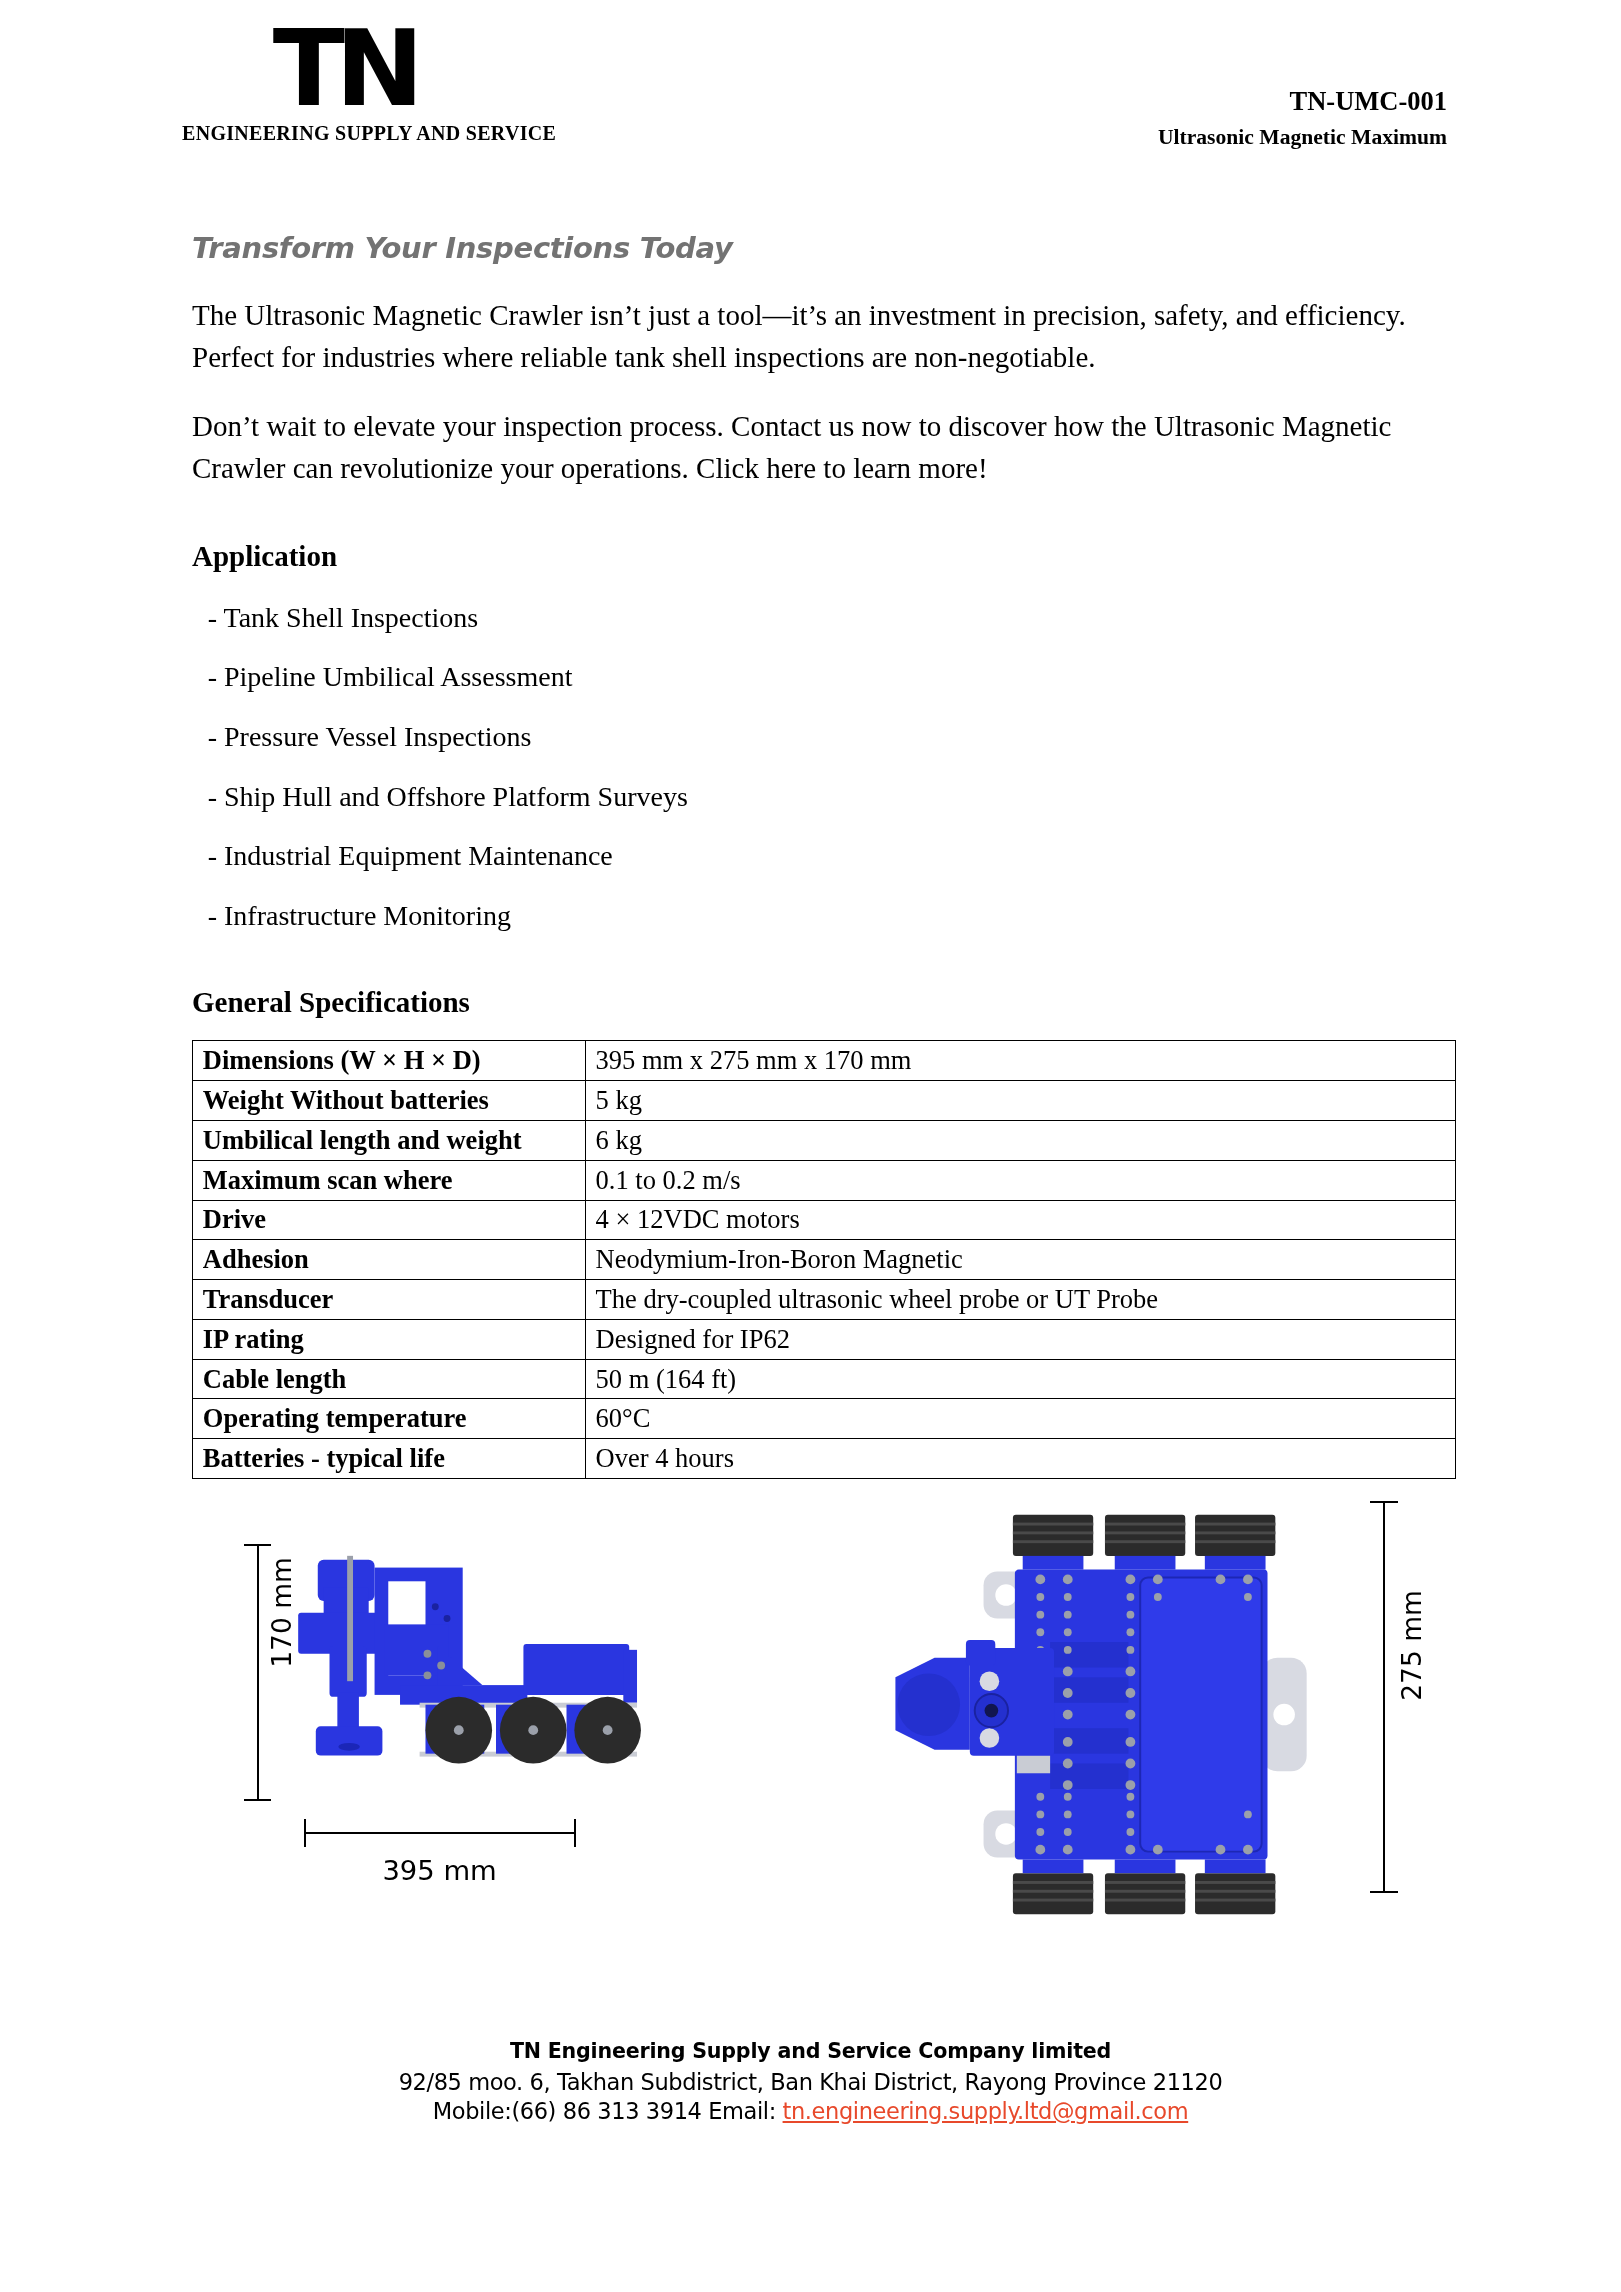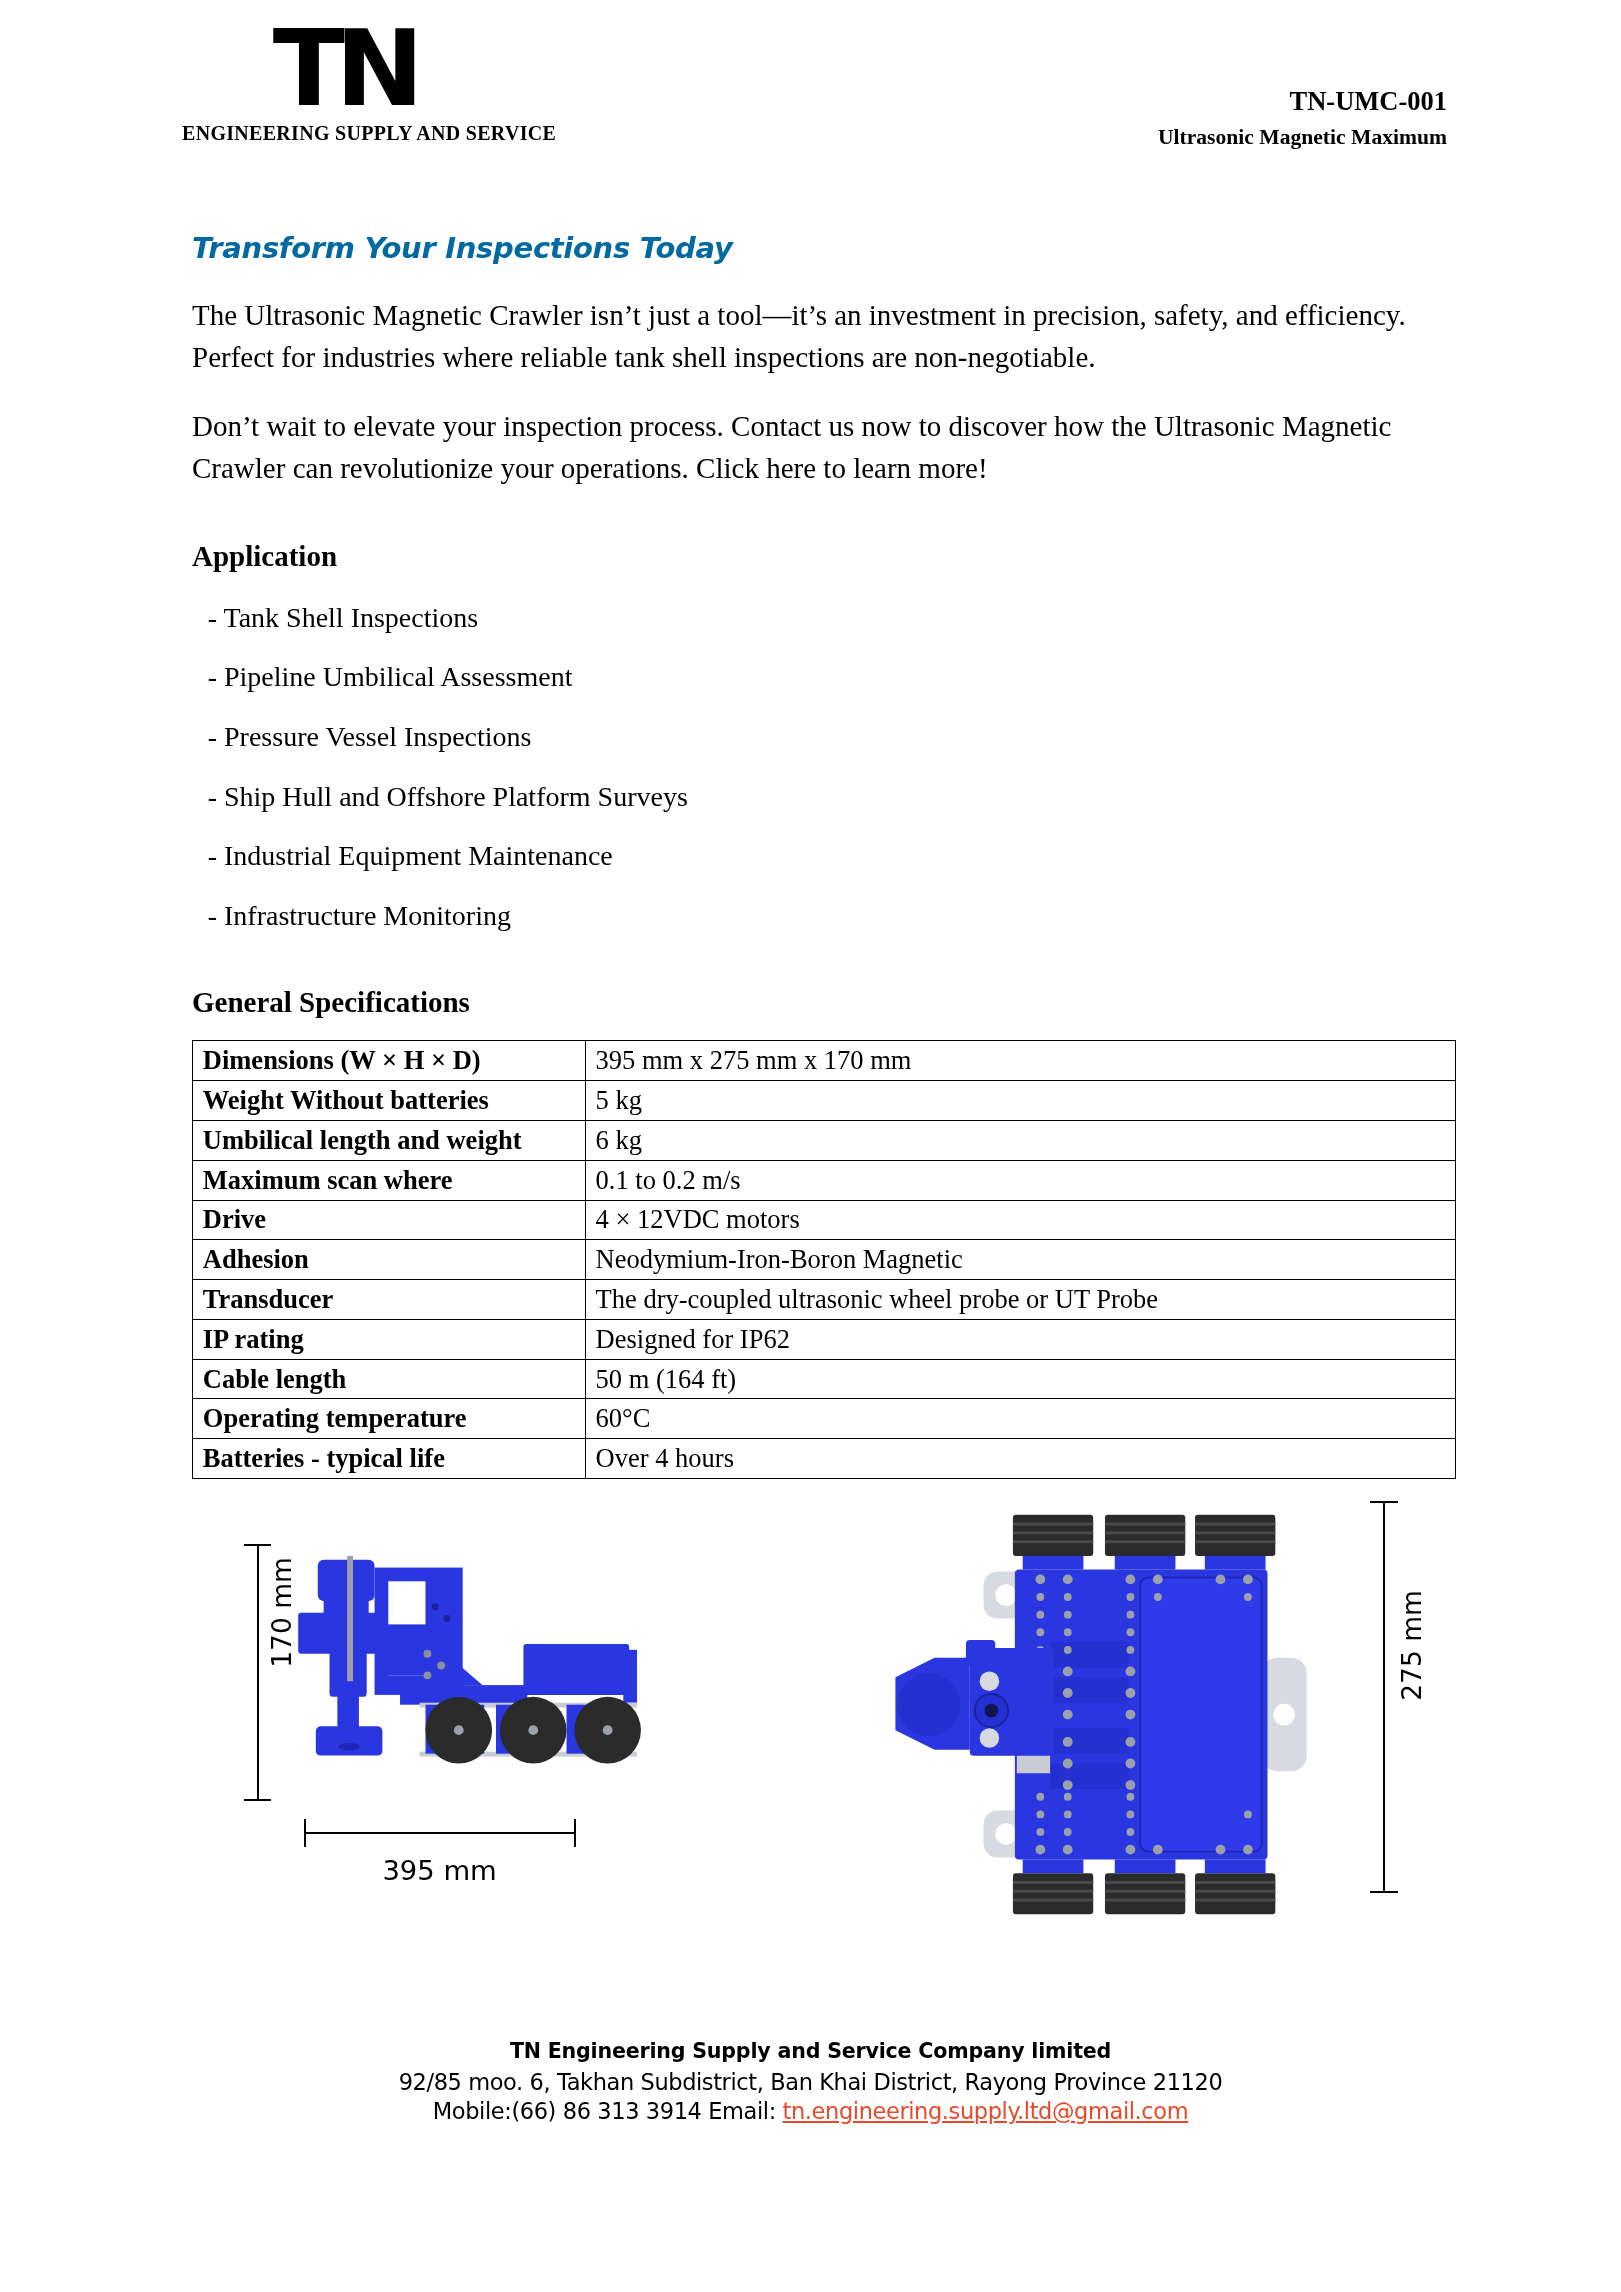--- a/index.html
+++ b/index.html
@@ -45,21 +45,21 @@
     text-align:right;white-space:nowrap;
   }
 
   
   .content{position:absolute;left:192px;top:231px;width:1264px;}
 
   .red-head{
     font-family:"DejaVu Sans", sans-serif;
     font-style:italic;font-weight:bold;
     font-size:29px;
-    color:#0369a1;
+    color:#737373;
     margin:0 0 29px 0;
     letter-spacing:-0.3px;
   }
   p.para{
     font-size:29px;
     line-height:42px;
     margin:0 0 27.4px 0;
     text-align:left;
   }
 

